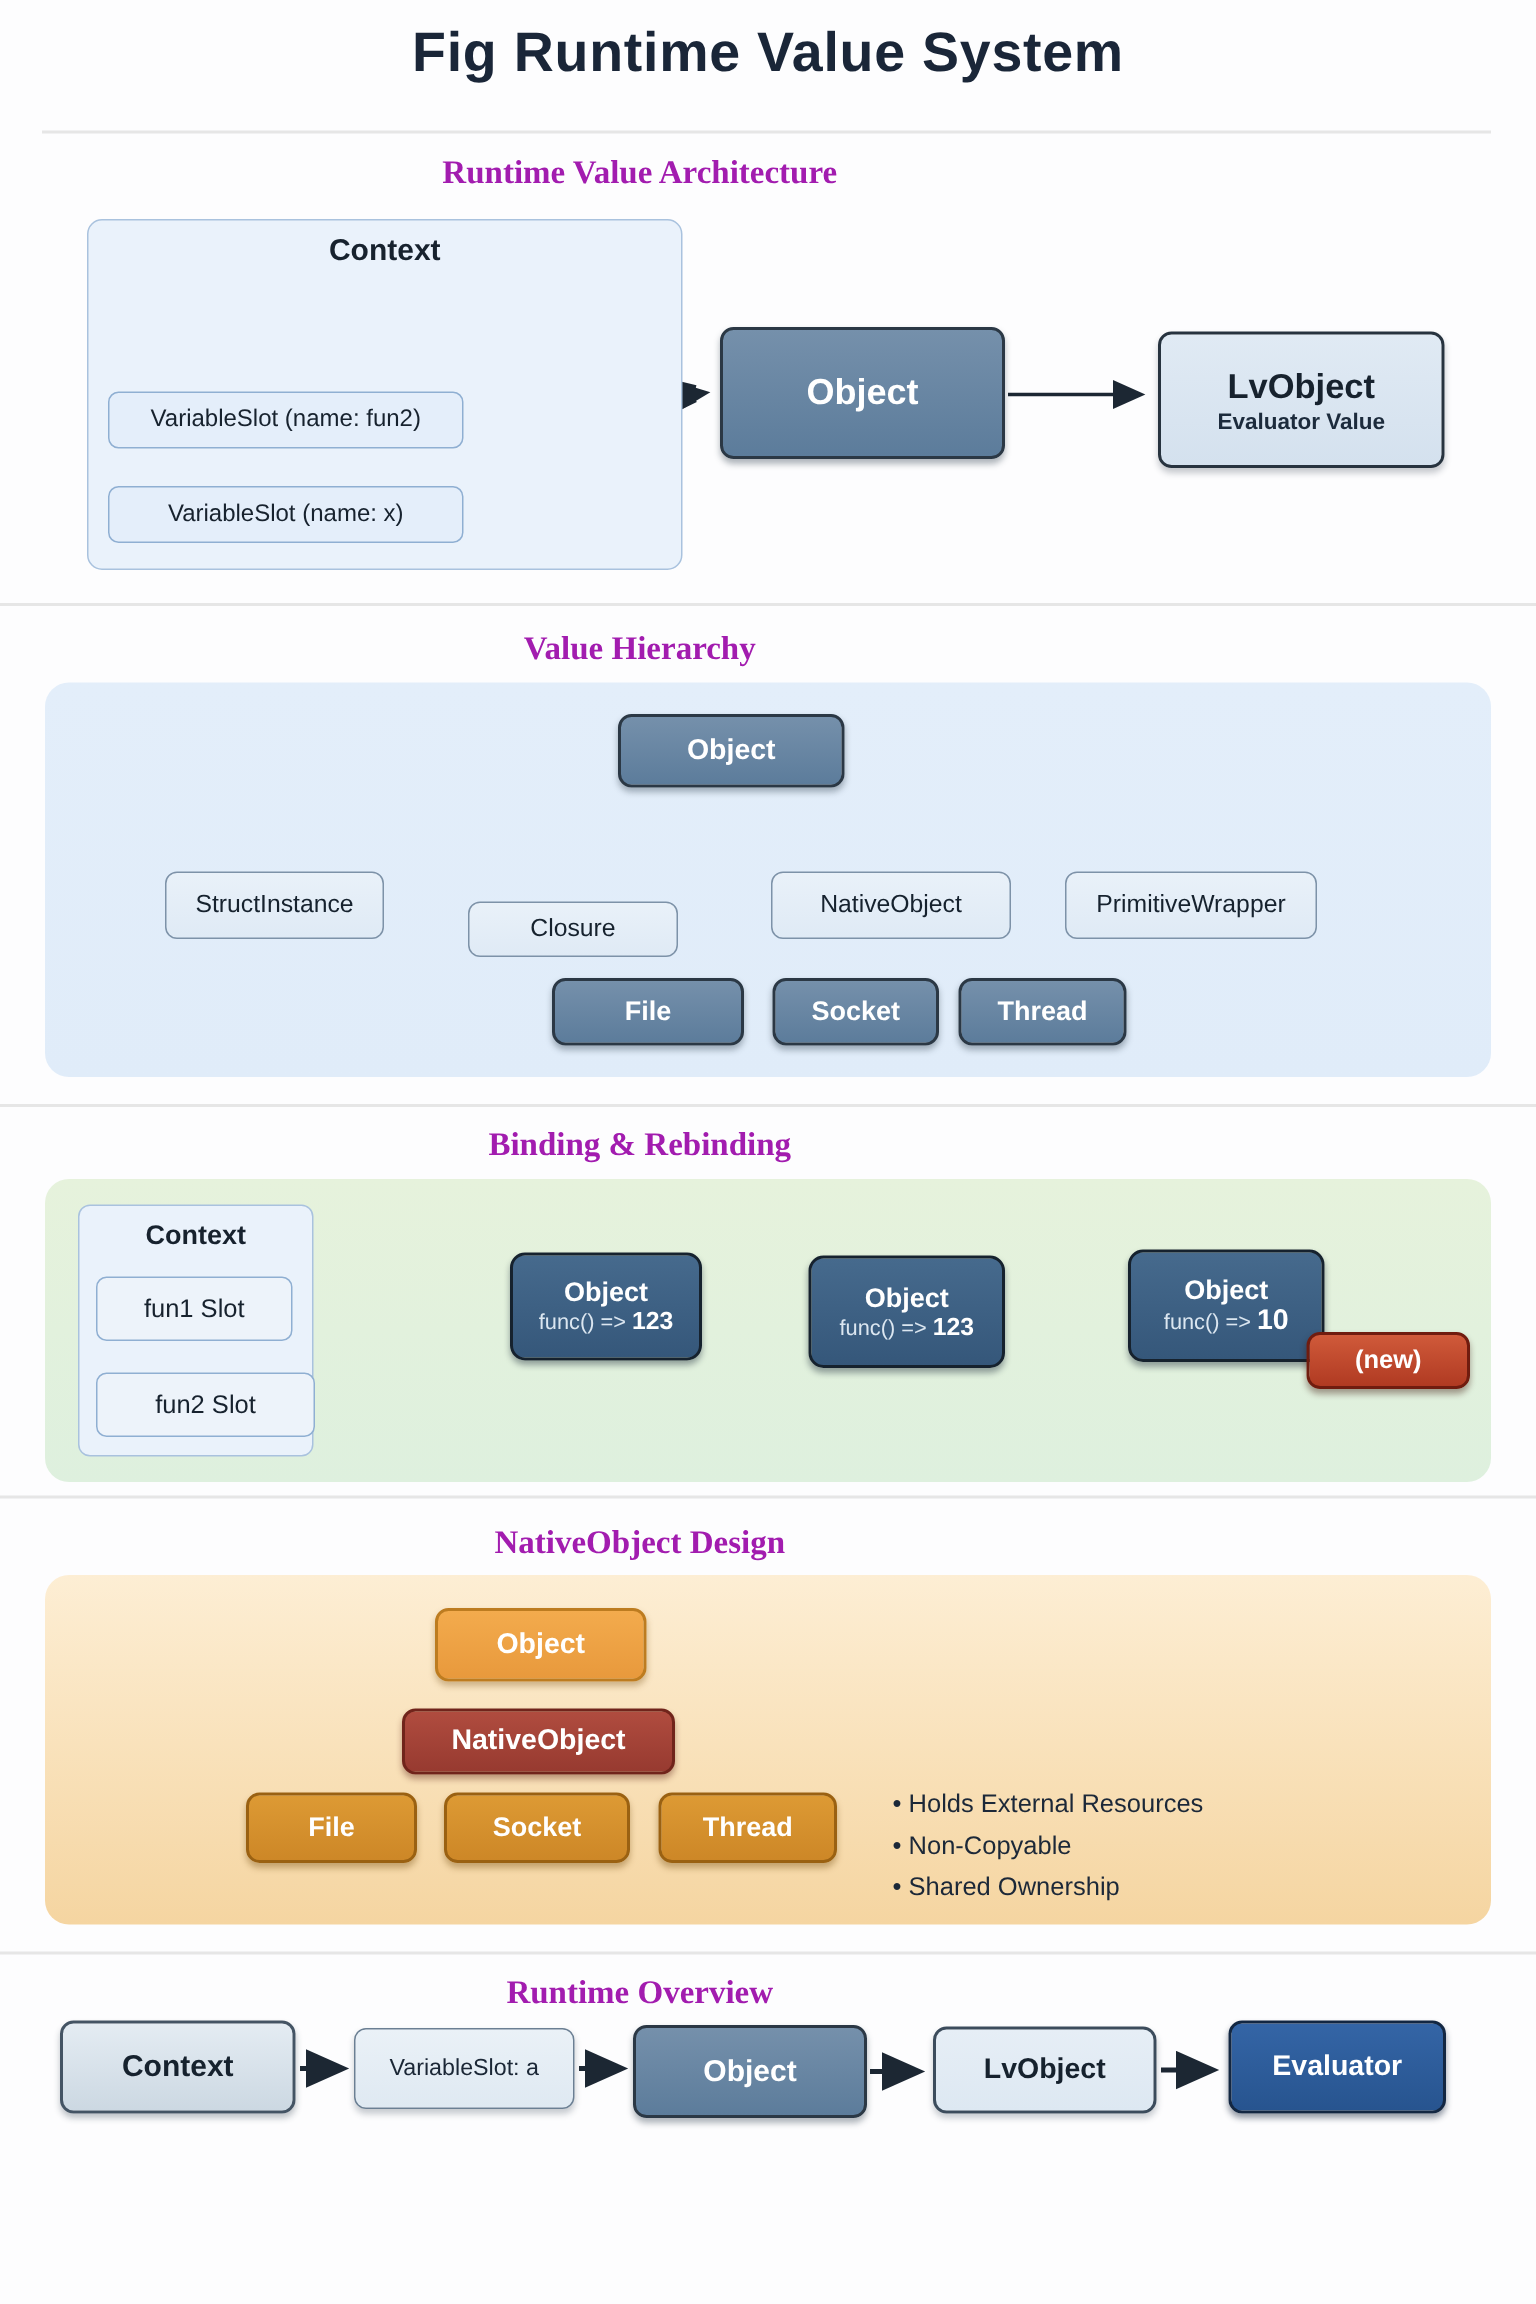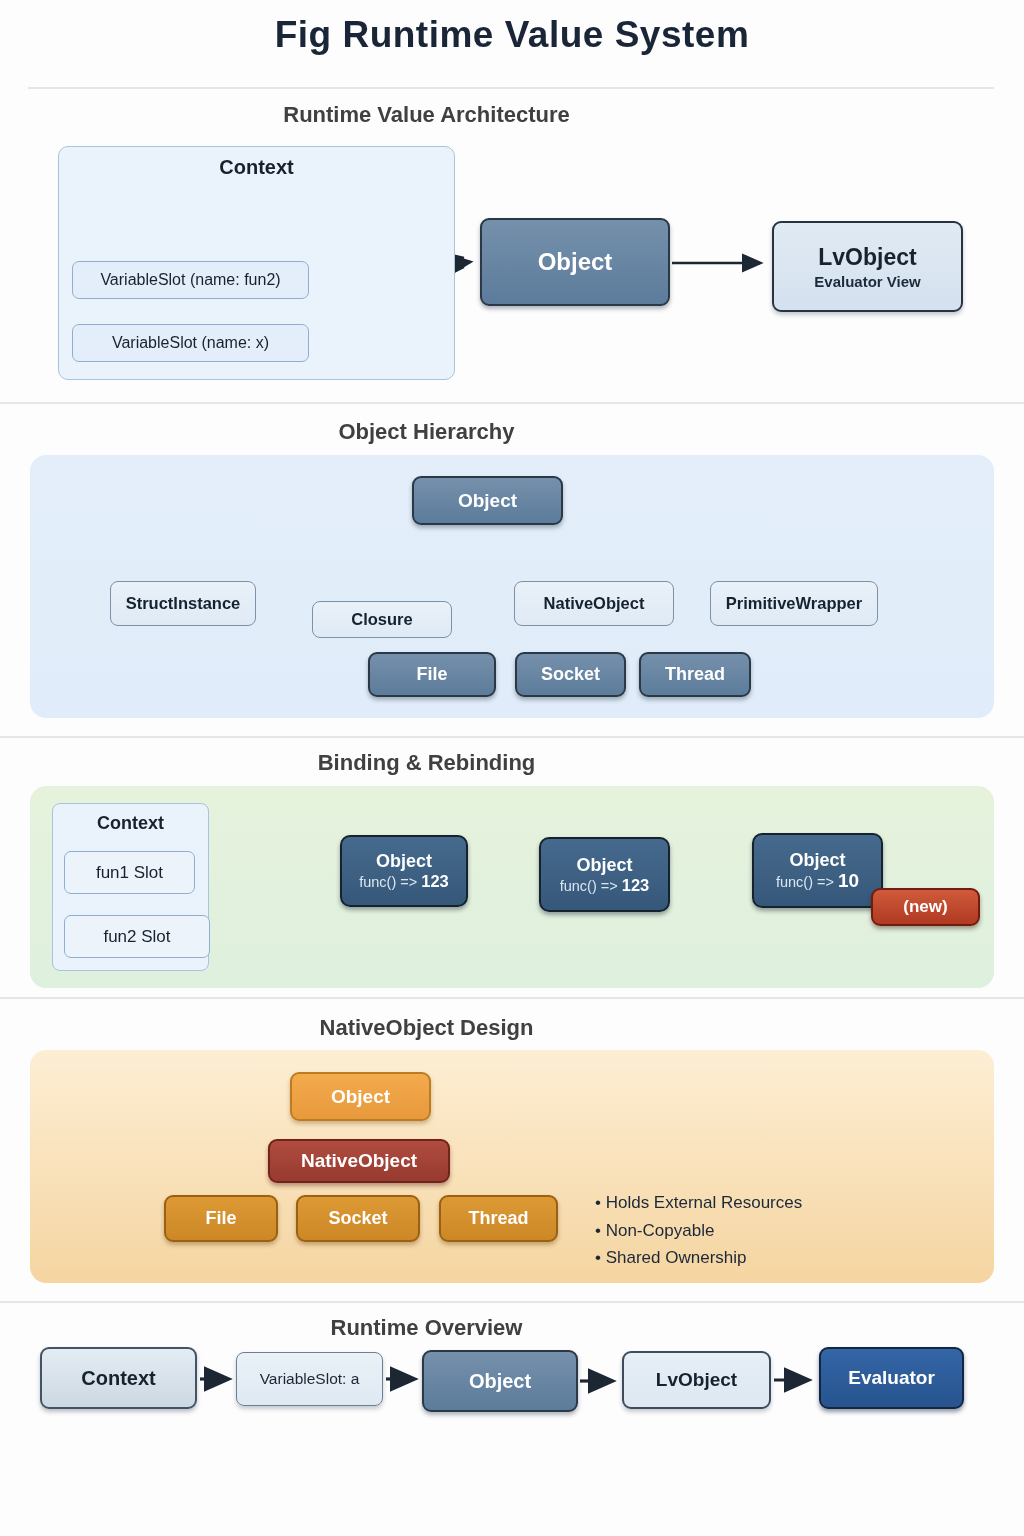--- a/index.html
+++ b/index.html
@@ -6,35 +6,35 @@
   .stage{
     position:relative;width:1024px;height:1536px;margin:0 auto;
     background:#fdfdfe;font-family:"Liberation Sans",sans-serif;overflow:hidden;
     color:#1d2b3e;
   }
   .abs{position:absolute;box-sizing:border-box;}
   .center-text{display:flex;align-items:center;justify-content:center;text-align:center;}
   .col{display:flex;flex-direction:column;align-items:center;justify-content:center;text-align:center;}
 
   .page-title{left:0;top:14px;width:1024px;font-size:37px;font-weight:bold;color:#1a2638;text-align:center;letter-spacing:.5px;}
-  .sec-heading{left:0;width:853px;font-size:22px;font-weight:bold;color:#404040;text-align:center;}
+  .sec-heading{left:0;width:853px;font-size:22px;font-weight:bold;color:#a21caf;text-align:center;font-family:Liberation Serif, serif;}
   .divider{height:2px;background:#e6e6e6;}
 
   
   .panel-ctx{background:#eaf2fb;border:1.5px solid #a9c2de;border-radius:10px;}
   .panel-blue{background:linear-gradient(180deg,#e3eefa,#e0ecf9);border-radius:16px;}
   .panel-green{background:linear-gradient(180deg,#e6f2dc,#def0de);border-radius:16px;}
   .panel-orange{background:linear-gradient(180deg,#fdeed4,#f5d5a1);border-radius:16px;}
 
   
   .slotbox{background:#e4eefa;border:1.5px solid #8fafd2;border-radius:7px;font-size:16px;color:#17222e;}
   .steel{background:linear-gradient(180deg,#7590ab,#5c7c9b);border:2px solid #2b3845;border-radius:9px;
          color:#ffffff;font-weight:bold;box-shadow:0 3px 4px rgba(30,45,60,.35);}
   .lightnode{background:linear-gradient(180deg,#e9f1f9,#dfeaf5);border:1.5px solid #7d92a8;border-radius:8px;
-         color:#16222e;font-weight:700;}
+         color:#16222e;font-weight:400;}
   .lvbox{background:linear-gradient(180deg,#e0eaf4,#d4e1ee);border:2px solid #27333f;border-radius:9px;
          box-shadow:0 3px 4px rgba(30,45,60,.25);}
   .darkblue{background:linear-gradient(180deg,#466a8d,#35577a);border:2px solid #16222e;border-radius:10px;
          color:#ffffff;box-shadow:0 3px 4px rgba(20,35,50,.4);}
   .badge-new{background:linear-gradient(180deg,#d05a3a,#b03a22);border:2px solid #701c0f;border-radius:9px;
          color:#ffffff;font-weight:bold;font-size:17px;box-shadow:0 3px 4px rgba(60,20,10,.4);}
   .orangebox{background:linear-gradient(180deg,#f3ab4d,#e8993c);border:2px solid #bd7c20;border-radius:9px;
          color:#ffffff;font-weight:bold;box-shadow:0 3px 4px rgba(120,80,20,.35);}
   .redbox{background:linear-gradient(180deg,#b04c3f,#973a30);border:2px solid #70241b;border-radius:9px;
          color:#ffffff;font-weight:bold;box-shadow:0 3px 4px rgba(90,30,20,.4);}
@@ -125,25 +125,25 @@
   <div class="abs panel-ctx" style="left:58px;top:146px;width:397px;height:234px;"></div>
   <div class="abs" style="left:58px;top:156px;width:397px;font-size:20px;font-weight:bold;text-align:center;color:#17222e;">Context</div>
 
   <div class="abs slotbox center-text" style="left:72px;top:261px;width:237px;height:38px;">VariableSlot (name: fun2)</div>
   <div class="abs slotbox center-text" style="left:72px;top:324px;width:237px;height:38px;">VariableSlot (name: x)</div>
 
   <div class="abs steel center-text" style="left:480px;top:218px;width:190px;height:88px;font-size:24px;">Object</div>
 
   <div class="abs lvbox col" style="left:772px;top:221px;width:191px;height:91px;">
     <div style="font-size:23px;font-weight:bold;color:#17222e;">LvObject</div>
-    <div style="font-size:15px;font-weight:bold;color:#1c2b3c;margin-top:2px;">Evaluator View</div>
+    <div style="font-size:15px;font-weight:bold;color:#1c2b3c;margin-top:2px;">Evaluator Value</div>
   </div>
 
   <div class="abs divider" style="left:0;top:402px;width:1024px;"></div>
-  <div class="abs sec-heading" style="top:419px;">Object Hierarchy</div>
+  <div class="abs sec-heading" style="top:419px;">Value Hierarchy</div>
 
   <div class="abs panel-blue" style="left:30px;top:455px;width:964px;height:263px;"></div>
 
   <div class="abs steel center-text" style="left:412px;top:476px;width:151px;height:49px;font-size:19px;">Object</div>
 
   <div class="abs lightnode center-text" style="left:110px;top:581px;width:146px;height:45px;font-size:16.5px;">StructInstance</div>
   <div class="abs lightnode center-text" style="left:312px;top:581px;width:140px;height:37px;font-size:16.5px;margin-top:20px;">Closure</div>
   <div class="abs lightnode center-text" style="left:514px;top:581px;width:160px;height:45px;font-size:16.5px;">NativeObject</div>
   <div class="abs lightnode center-text" style="left:710px;top:581px;width:168px;height:45px;font-size:16.5px;">PrimitiveWrapper</div>
 

